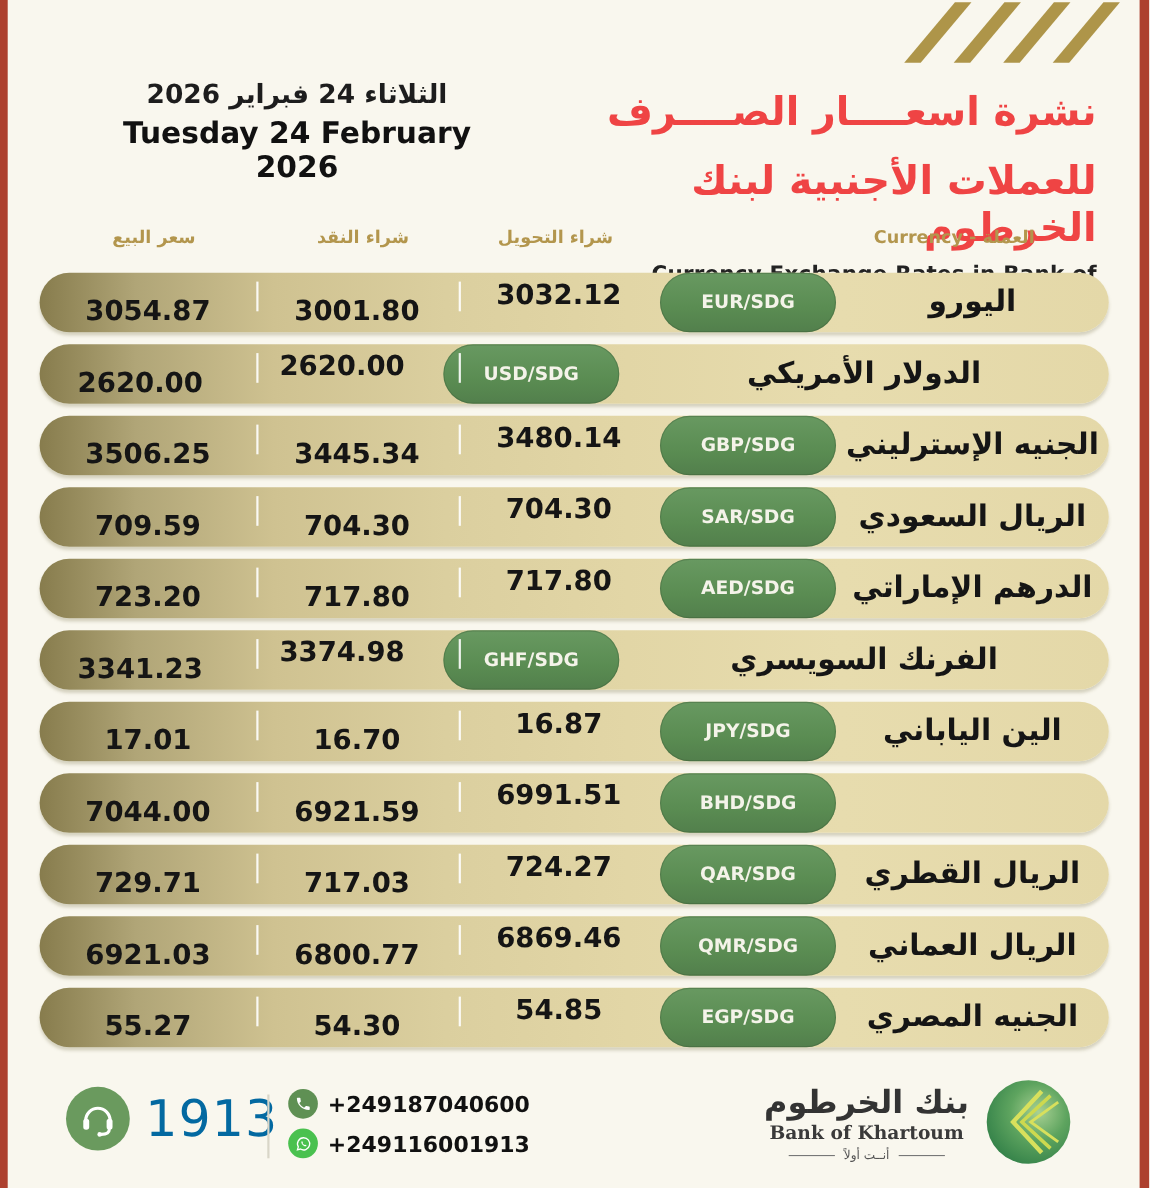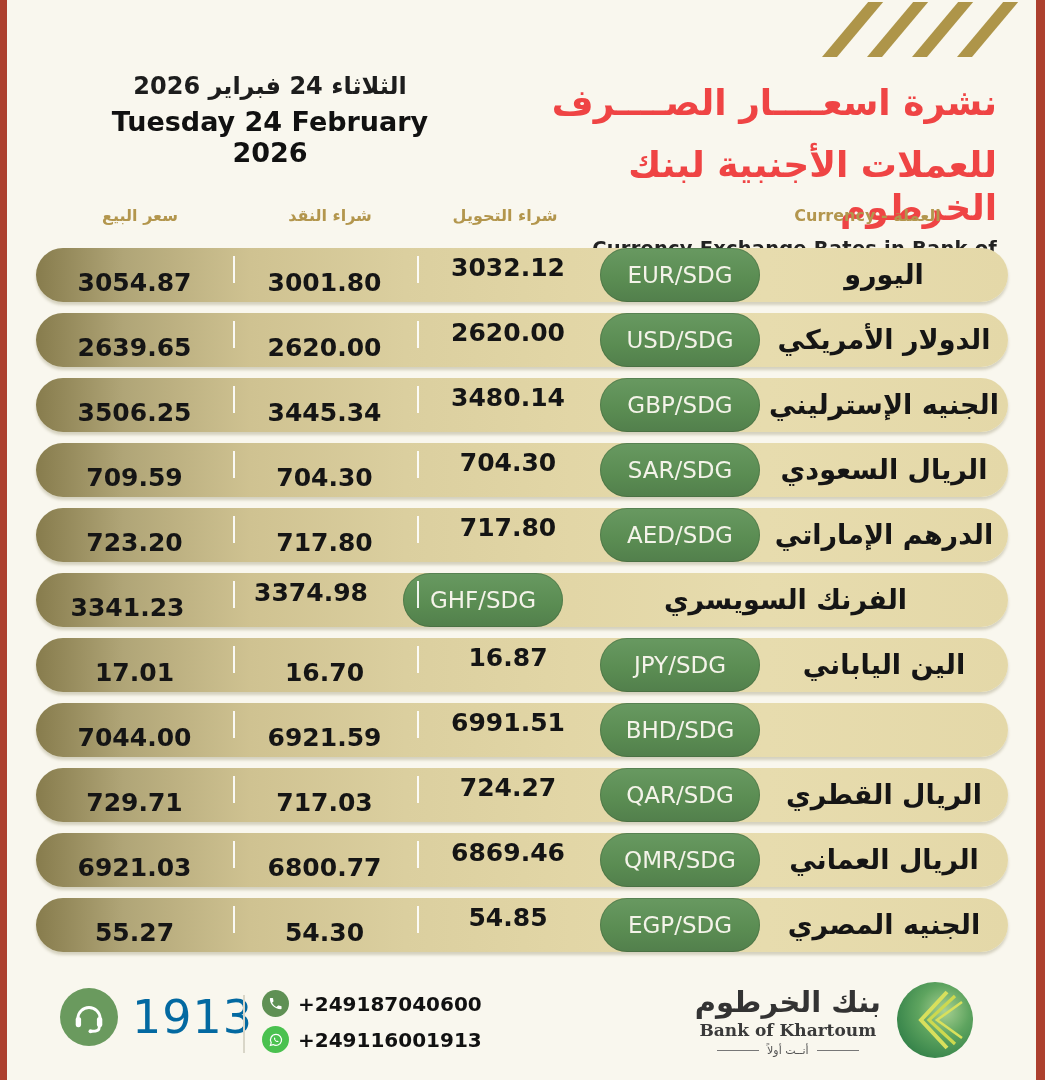--- a/index.html
+++ b/index.html
@@ -47,21 +47,21 @@
     box-shadow:0 3px 3px rgba(120,110,70,0.28);
     display:flex; align-items:stretch;
   }
   .cell { font-weight:bold; font-size:25px; color:#151515; text-align:center; }
   .cell.sell { width:197px; align-self:flex-end; padding-bottom:5px; }
   .cell.cash { width:183px; align-self:flex-end; padding-bottom:5px; }
   .cell.transfer { width:184px; align-self:flex-start; padding-top:5px; }
   .pill {
     width:160px; height:54px; border-radius:27px;
     background:linear-gradient(180deg,#689961 0%,#5a8c52 60%,#527f4c 100%);
-    color:#f4f3e9; font-weight:normal; font-size:23px;
+    color:#f4f3e9; font-weight:bold; font-size:17px;
     display:flex; align-items:center; justify-content:center;
     box-shadow:inset 0 0 0 1px rgba(60,90,55,0.35);
   }
   .cell.name { flex:1; font-size:27px; display:flex; align-items:center; justify-content:center; padding-bottom:2px; }
   .vdiv { position:absolute; top:8px; width:2px; height:27px; background:rgba(255,255,255,0.9); }
   .vdiv.d1 { left:197px; }
   .vdiv.d2 { left:381px; }
 
   
   .hotline { position:absolute; left:60px; top:988px; display:flex; align-items:center; gap:14px; }
@@ -125,21 +125,20 @@
       <div class="cell sell">3054.87</div>
       <div class="cell cash">3001.80</div>
       <div class="cell transfer">3032.12</div>
       <div class="pill">EUR/SDG</div>
       <div class="cell name" dir="rtl">اليورو</div>
       <div class="vdiv d1"></div>
       <div class="vdiv d2"></div>
     </div>
 
     <div class="row">
-      <div class="cell sell">2639.65</div>
       <div class="cell cash">2620.00</div>
       <div class="cell transfer">2620.00</div>
       <div class="pill">USD/SDG</div>
       <div class="cell name" dir="rtl">الدولار الأمريكي</div>
       <div class="vdiv d1"></div>
       <div class="vdiv d2"></div>
     </div>
 
     <div class="row">
       <div class="cell sell">3506.25</div>

